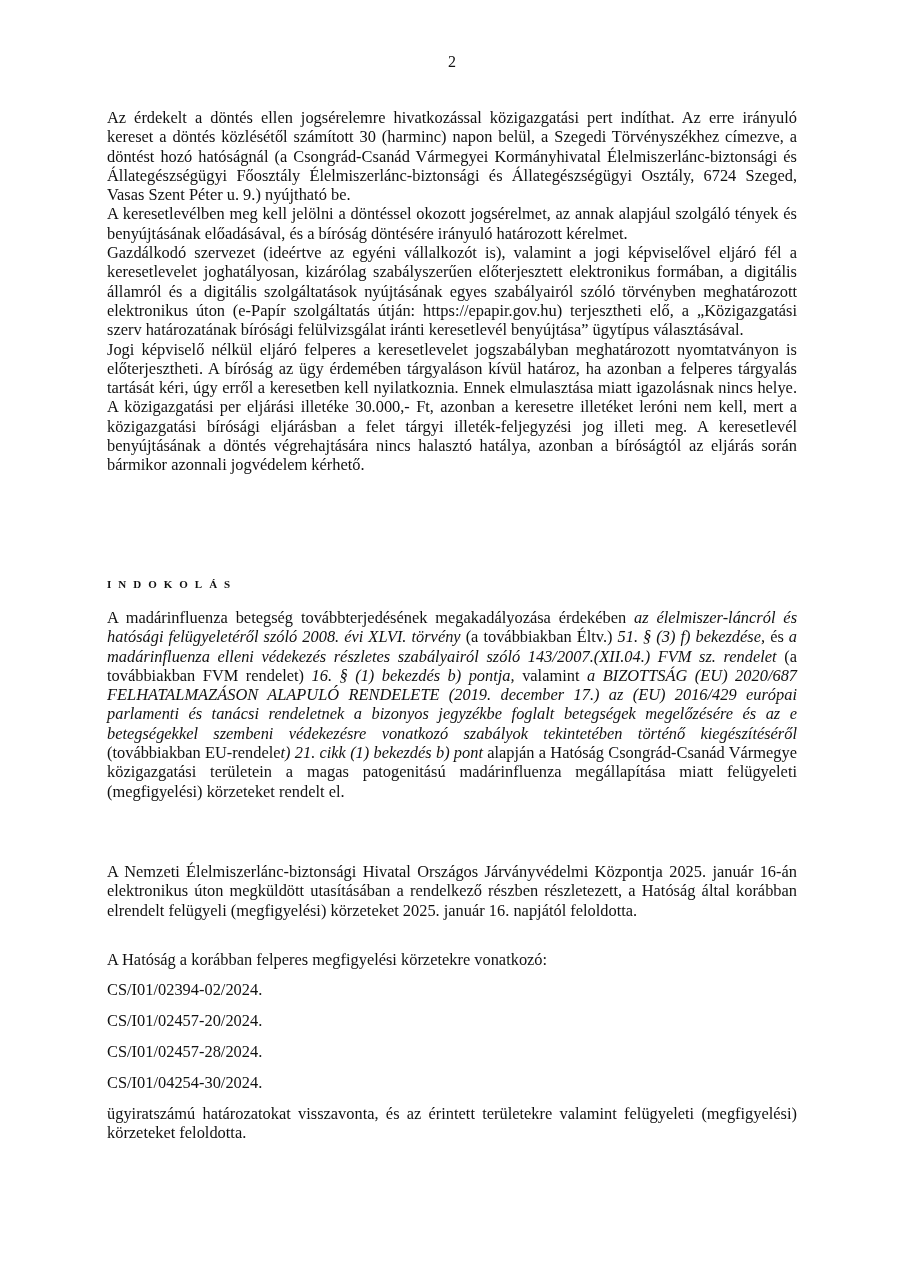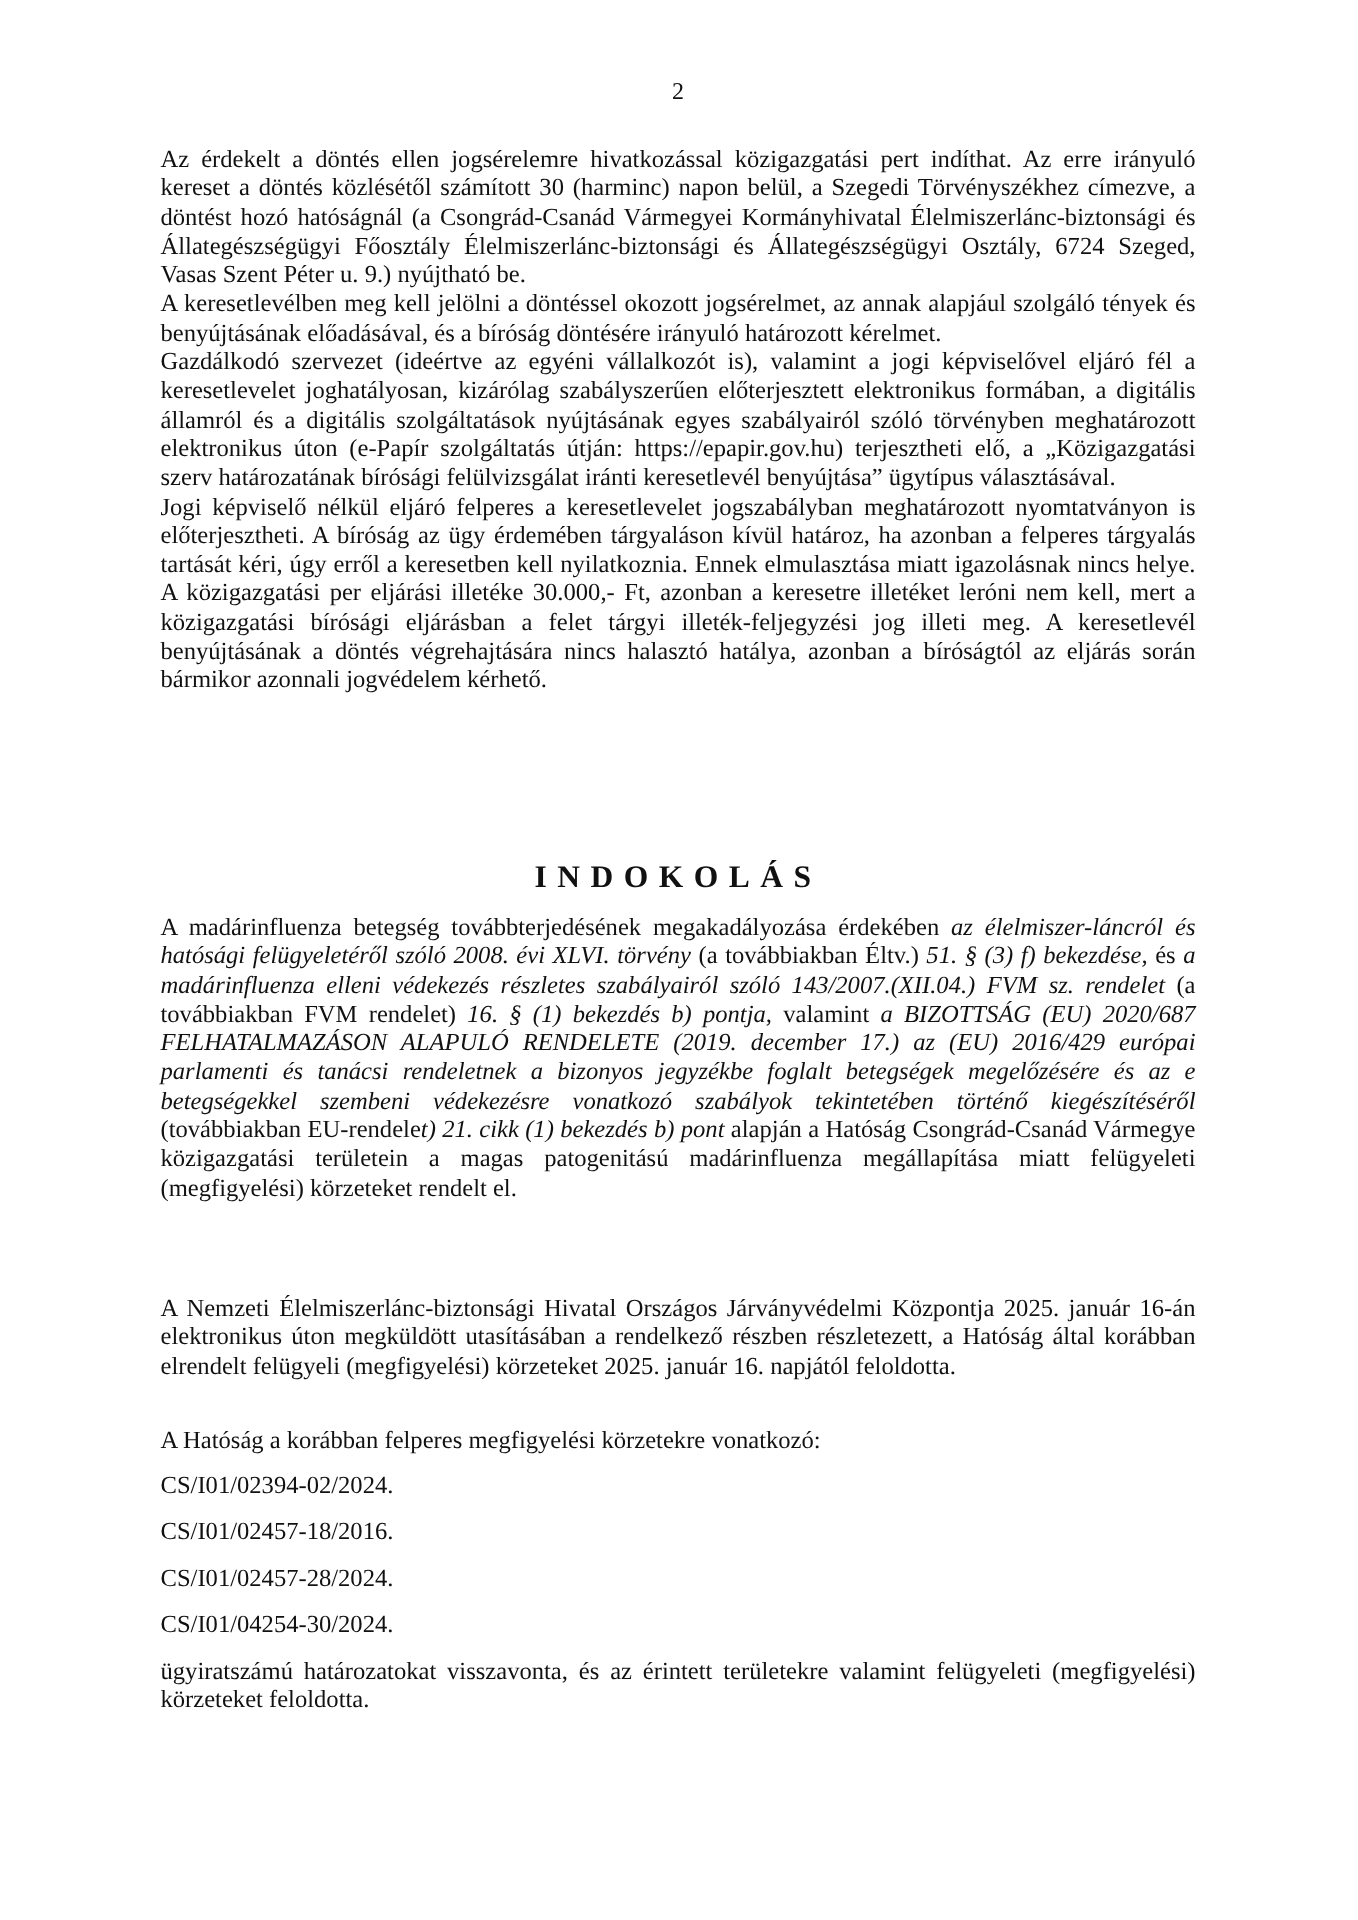--- a/index.html
+++ b/index.html
@@ -5,32 +5,32 @@
     html, body { margin: 0; padding: 0; background: #ffffff; }
     body { width: 905px; height: 1280px; position: relative; overflow: hidden; }
     .page {
       position: absolute; left: 107px; top: 0; width: 690px;
       font-family: "Liberation Serif", "DejaVu Serif", serif;
       font-size: 16.4px; line-height: 19.3px; color: #111;
     }
     .page-number { position: absolute; left: 0; width: 690px; top: 52px; text-align: center; font-size: 16px; }
     .block { position: absolute; left: 0; width: 690px; text-align: justify; }
     .block p { margin: 0; text-align: justify; }
-    .heading { position: absolute; left: 0; width: 690px; text-align: center; font-weight: bold; letter-spacing: 7px; font-size: 21px; }
+    .heading { position: absolute; left: 0; width: 690px; text-align: left; font-weight: bold; letter-spacing: 7px; font-size: 11px; }
     i { }
     .caseno { position: absolute; left: 0; }
   </style>
 </head>
 <body>
 
 <div class="page">
 
   <div class="page-number">2</div>
 
-  <div class="block" style="top:96px;">
+  <div class="block" style="top:108px;">
     <p>Az érdekelt a döntés ellen jogsérelemre hivatkozással közigazgatási pert indíthat. Az erre irányuló kereset a döntés közlésétől számított 30 (harminc) napon belül, a Szegedi Törvényszékhez címezve, a döntést hozó hatóságnál (a Csongrád-Csanád Vármegyei Kormányhivatal Élelmiszerlánc-biztonsági és Állategészségügyi Főosztály Élelmiszerlánc-biztonsági és Állategészségügyi Osztály, 6724 Szeged, Vasas Szent Péter u. 9.) nyújtható be.</p>
     <p>A keresetlevélben meg kell jelölni a döntéssel okozott jogsérelmet, az annak alapjául szolgáló tények és benyújtásának előadásával, és a bíróság döntésére irányuló határozott kérelmet.</p>
     <p>Gazdálkodó szervezet (ideértve az egyéni vállalkozót is), valamint a jogi képviselővel eljáró fél a keresetlevelet joghatályosan, kizárólag szabályszerűen előterjesztett elektronikus formában, a digitális államról és a digitális szolgáltatások nyújtásának egyes szabályairól szóló törvényben meghatározott elektronikus úton (e-Papír szolgáltatás útján: https://epapir.gov.hu) terjesztheti elő, a „Közigazgatási szerv határozatának bírósági felülvizsgálat iránti keresetlevél benyújtása” ügytípus választásával.</p>
     <p>Jogi képviselő nélkül eljáró felperes a keresetlevelet jogszabályban meghatározott nyomtatványon is előterjesztheti. A bíróság az ügy érdemében tárgyaláson kívül határoz, ha azonban a felperes tárgyalás tartását kéri, úgy erről a keresetben kell nyilatkoznia. Ennek elmulasztása miatt igazolásnak nincs helye. A közigazgatási per eljárási illetéke 30.000,- Ft, azonban a keresetre illetéket leróni nem kell, mert a közigazgatási bírósági eljárásban a felet tárgyi illeték-feljegyzési jog illeti meg. A keresetlevél benyújtásának a döntés végrehajtására nincs halasztó hatálya, azonban a bíróságtól az eljárás során bármikor azonnali jogvédelem kérhető.</p>
   </div>
 
   <div class="heading" style="top:575px;">INDOKOLÁS</div>
 
   <div class="block" style="top:608px;">
     <p>
@@ -40,21 +40,21 @@
 
   <div class="block" style="top:862px;">
     <p>A Nemzeti Élelmiszerlánc-biztonsági Hivatal Országos Járványvédelmi Központja 2025. január 16-án elektronikus úton megküldött utasításában a rendelkező részben részletezett, a Hatóság által korábban elrendelt felügyeli (megfigyelési) körzeteket 2025. január 16. napjától feloldotta.</p>
   </div>
 
   <div class="block" style="top:950px;">
     <p>A Hatóság a korábban felperes megfigyelési körzetekre vonatkozó:</p>
   </div>
 
   <div class="caseno" style="top:980px;">CS/I01/02394-02/2024.</div>
-  <div class="caseno" style="top:1011px;">CS/I01/02457-18/2016.</div>
+  <div class="caseno" style="top:1011px;">CS/I01/02457-20/2024.</div>
   <div class="caseno" style="top:1042px;">CS/I01/02457-28/2024.</div>
   <div class="caseno" style="top:1073px;">CS/I01/04254-30/2024.</div>
 
   <div class="block" style="top:1104px;">
     <p>ügyiratszámú határozatokat visszavonta, és az érintett területekre valamint felügyeleti (megfigyelési) körzeteket feloldotta.</p>
   </div>
 
 </div>
 
 </body></html>

